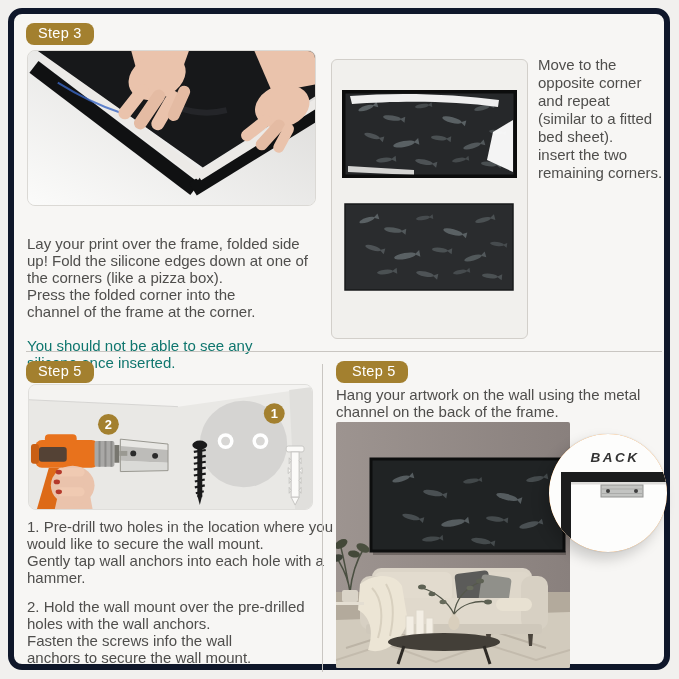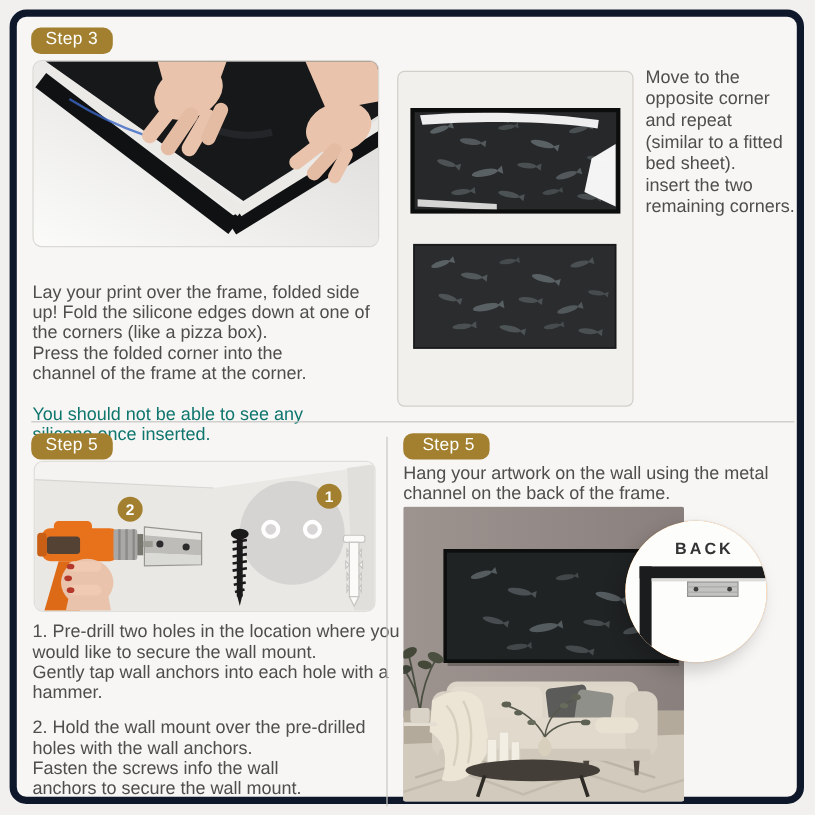--- a/index.html
+++ b/index.html
@@ -35,24 +35,25 @@
   #photo3{left:13px;top:36px;width:289px;height:156px;border-color:#dbd9d5;}
   #midpanel{left:317px;top:45px;width:197px;height:280px;border-radius:6px;}
   #illus4{left:14px;top:370px;width:285px;height:126px;border-color:#dfdedb;}
   #room5{left:322px;top:408px;width:234px;height:246px;border-radius:2px;border:none;}
   #sidenote{left:524px;top:42px;width:136px;}
   #text3{left:13px;top:204px;width:306px;}
   #text4a{left:13px;top:504px;width:306px;}
   #text4b{left:13px;top:584px;width:306px;}
   #text5{left:322px;top:372px;width:336px;}
   #backcircle{
-    position:absolute;left:507px;top:420px;width:118px;height:118px;
+    position:absolute;left:535px;top:420px;width:118px;height:118px;
     border-radius:50%;background:#fdba74;
     box-shadow:-5px 7px 14px rgba(0,0,0,.18), 0 0 0 1px rgba(0,0,0,.04);
     overflow:hidden;
+    font-style:italic;
   }
   svg{display:block;}
 </style>
 </head>
 <body>
 
 <div class="sheet">
 
   <span class="badge" style="left:12px;top:9px;">Step 3</span>
 

